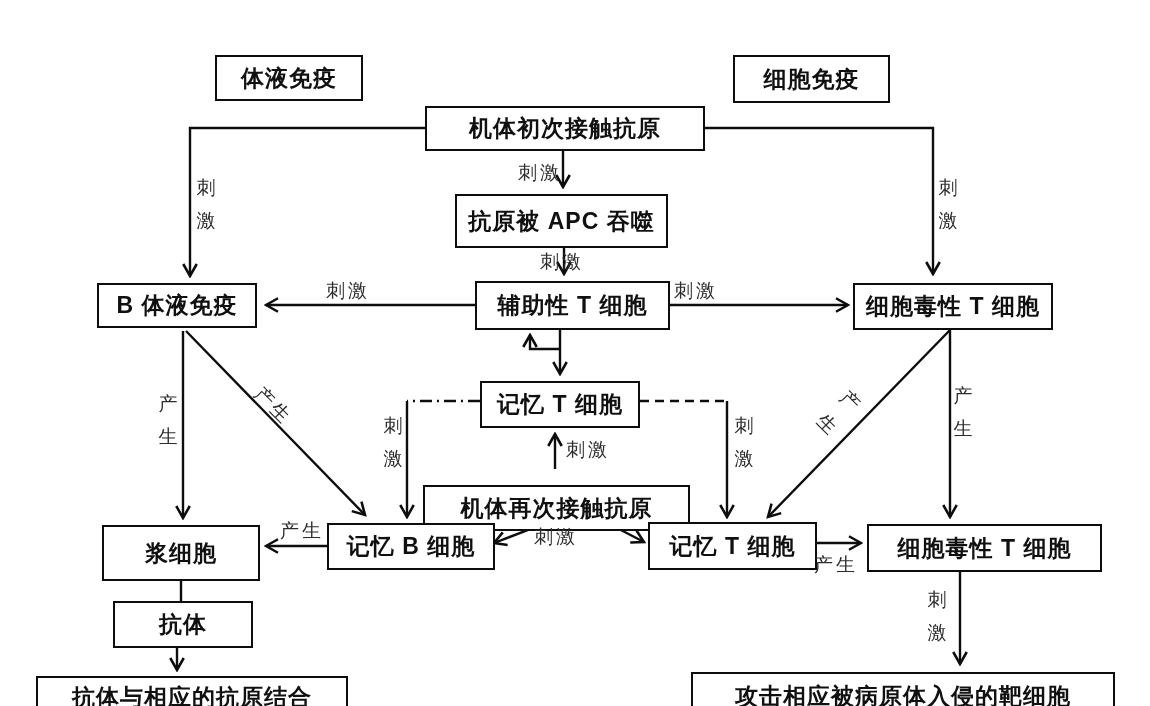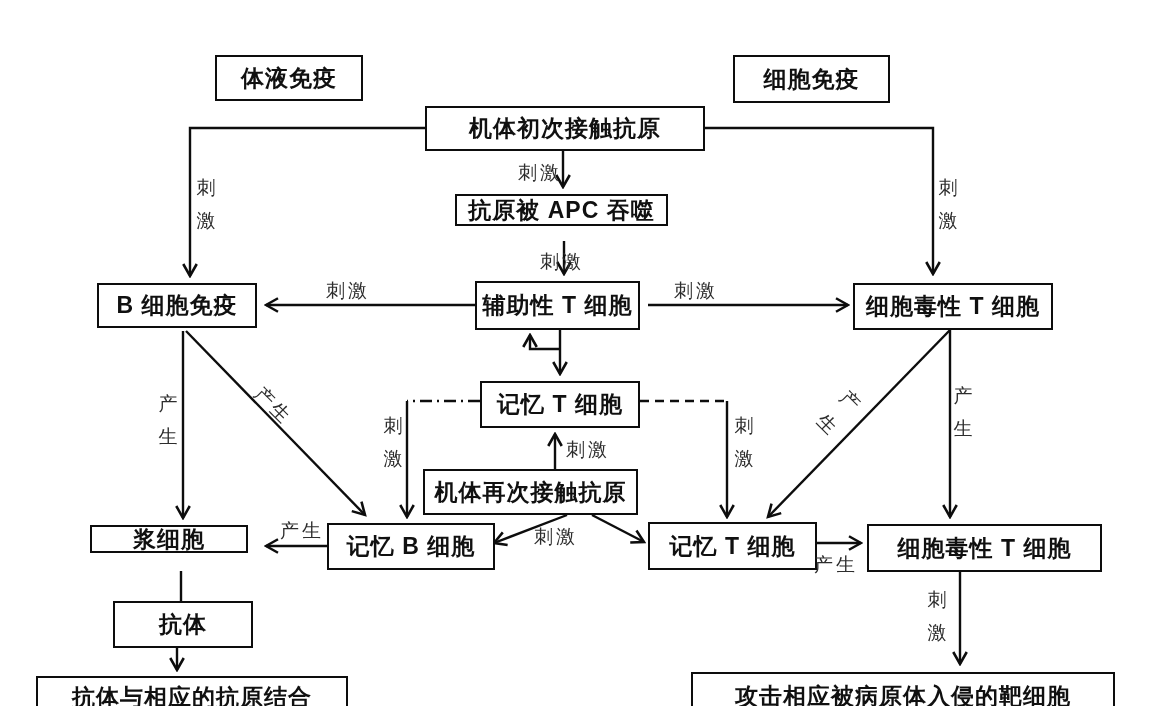--- a/index.html
+++ b/index.html
@@ -69,28 +69,28 @@
       <path d="M950 292 L768 479" marker-end="url(#arw)"></path>
       <path d="M950 292 V479" marker-end="url(#arw)"></path>
       <path d="M817 505 H861" marker-end="url(#arw)"></path>
       <path d="M960 534 V626" marker-end="url(#arw)"></path>
     </g>
   </svg>
 
   <div class="node" style="left:215px;top:17px;width:148px;height:46px">体液免疫</div>
   <div class="node" style="left:425px;top:68px;width:280px;height:45px">机体初次接触抗原</div>
   <div class="node" style="left:733px;top:17px;width:157px;height:48px">细胞免疫</div>
-  <div class="node" style="left:455px;top:156px;width:213px;height:32px">抗原被 APC 吞噬</div>
-  <div class="node" style="left:97px;top:245px;width:160px;height:45px">B 细胞免疫</div>
-  <div class="node" style="left:475px;top:243px;width:165px;height:49px">辅助性 T 细胞</div>
+  <div class="node" style="left:455px;top:156px;width:213px;height:54px">抗原被 APC 吞噬</div>
+  <div class="node" style="left:97px;top:245px;width:160px;height:45px">B 体液免疫</div>
+  <div class="node" style="left:475px;top:243px;width:195px;height:49px">辅助性 T 细胞</div>
   <div class="node" style="left:853px;top:245px;width:200px;height:47px">细胞毒性 T 细胞</div>
   <div class="node" style="left:480px;top:343px;width:160px;height:47px">记忆 T 细胞</div>
-  <div class="node" style="left:423px;top:431px;width:215px;height:46px">机体再次接触抗原</div>
+  <div class="node" style="left:423px;top:447px;width:267px;height:46px">机体再次接触抗原</div>
   <div class="node" style="left:327px;top:485px;width:168px;height:47px">记忆 B 细胞</div>
-  <div class="node" style="left:90px;top:487px;width:158px;height:28px">浆细胞</div>
+  <div class="node" style="left:102px;top:487px;width:158px;height:56px">浆细胞</div>
   <div class="node" style="left:648px;top:484px;width:169px;height:48px">记忆 T 细胞</div>
   <div class="node" style="left:867px;top:486px;width:235px;height:48px">细胞毒性 T 细胞</div>
   <div class="node" style="left:113px;top:563px;width:140px;height:47px">抗体</div>
   <div class="node" style="left:36px;top:638px;width:312px;height:42px">抗体与相应的抗原结合</div>
   <div class="node light" style="left:691px;top:634px;width:424px;height:48px">攻击相应被病原体入侵的靶细胞</div>
 
   <div class="lbl v" style="left:194px;top:134px">刺激</div>
   <div class="lbl v" style="left:936px;top:134px">刺激</div>
   <div class="lbl h" style="left:518px;top:122px">刺激</div>
   <div class="lbl h" style="left:540px;top:211px">刺激</div>

